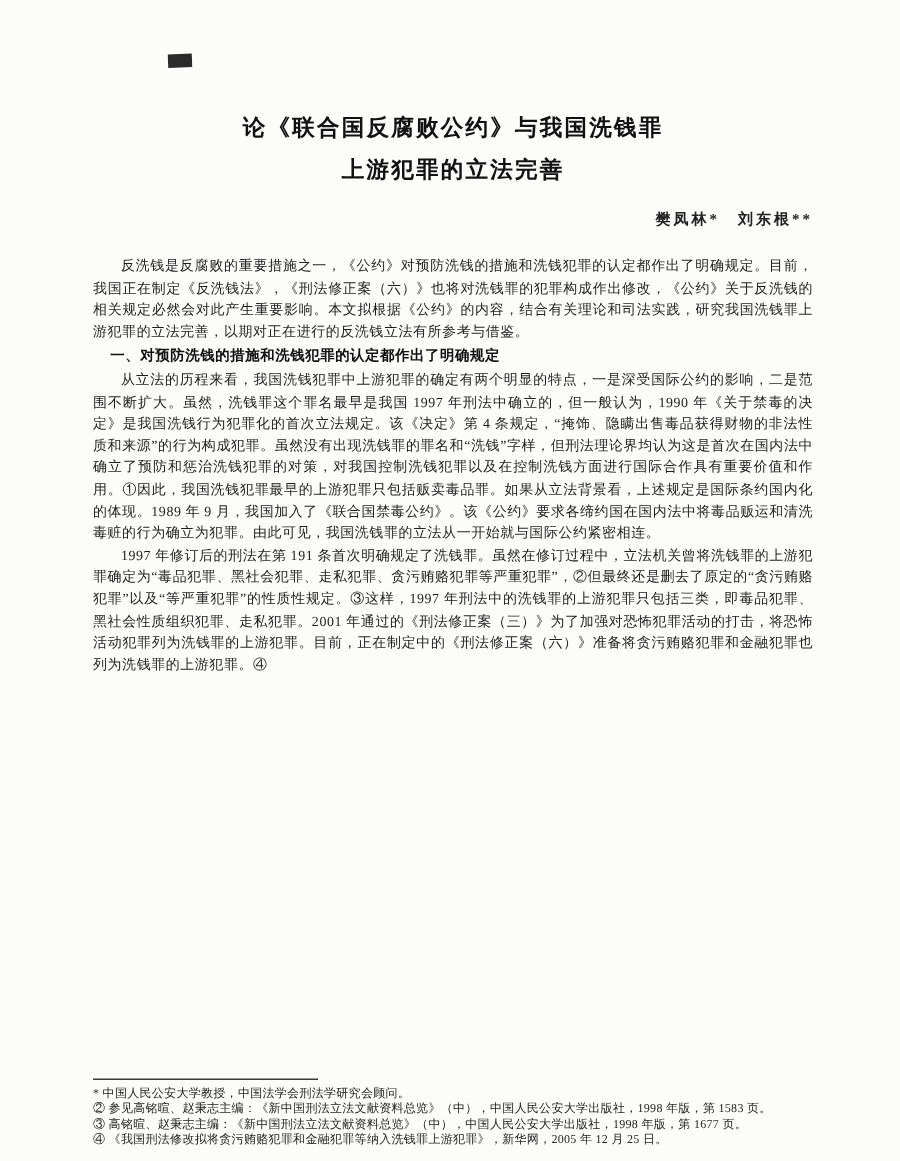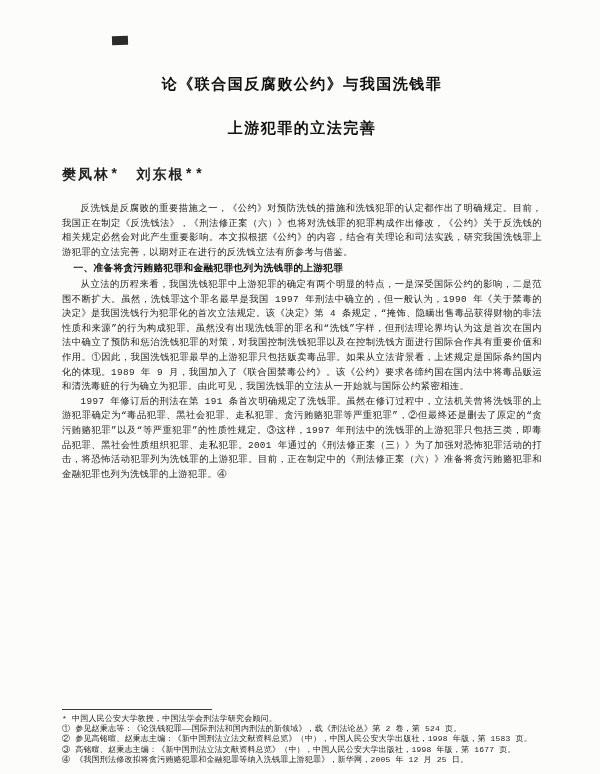--- a/index.html
+++ b/index.html
@@ -1,15 +1,15 @@
 <!DOCTYPE html>
 <html><head>
 <meta charset="utf-8">
 <style>
-  * { margin: 0; padding: 0; box-sizing: border-box; font-family: Liberation Mono, monospace; }
+  * { margin: 0; padding: 0; box-sizing: border-box; }
   html, body { background: #e9e9e6; }
   .page {
     position: relative;
     width: 600px;
     height: 774px;
     margin: 0 auto;
     background: #fcfcfa;
     color: #1c1c1c;
     font-family: "Liberation Serif", "DejaVu Serif", serif;
     overflow: hidden;
@@ -31,25 +31,25 @@
   }
   .title {
     margin-top: 76px;
     text-align: center;
     font-size: 15px;
     font-weight: bold;
     letter-spacing: 1.5px;
     line-height: 20px;
     color: #111;
   }
-  .title.second { margin-top: 24px; text-align: center; }
+  .title.second { margin-top: 8px; text-align: center; }
   .authors {
-    margin-top: 26px;
-    text-align: left;
-    font-size: 14px;
+    margin-top: 15px;
+    text-align: right;
+    font-size: 10px;
     letter-spacing: 2px;
     font-weight: bold;
     color: #222;
   }
   .body-text { margin-top: 18px; }
   p.para {
     font-size: 9.3px;
     line-height: 14.6px;
     text-align: justify;
     text-indent: 2em;
@@ -94,30 +94,29 @@
   <div class="content">
 
     <div class="title">论《联合国反腐败公约》与我国洗钱罪</div>
     <div class="title second">上游犯罪的立法完善</div>
 
     <div class="authors">樊凤林*　刘东根**</div>
 
     <div class="body-text">
       <p class="para">反洗钱是反腐败的重要措施之一，《公约》对预防洗钱的措施和洗钱犯罪的认定都作出了明确规定。目前，我国正在制定《反洗钱法》，《刑法修正案（六）》也将对洗钱罪的犯罪构成作出修改，《公约》关于反洗钱的相关规定必然会对此产生重要影响。本文拟根据《公约》的内容，结合有关理论和司法实践，研究我国洗钱罪上游犯罪的立法完善，以期对正在进行的反洗钱立法有所参考与借鉴。</p>
 
-      <h2 class="section">一、准备将贪污贿赂犯罪和金融犯罪也列为洗钱罪的上游犯罪</h2>
+      <h2 class="section">一、对预防洗钱的措施和洗钱犯罪的认定都作出了明确规定</h2>
 
       <p class="para">从立法的历程来看，我国洗钱犯罪中上游犯罪的确定有两个明显的特点，一是深受国际公约的影响，二是范围不断扩大。虽然，洗钱罪这个罪名最早是我国 1997 年刑法中确立的，但一般认为，1990 年《关于禁毒的决定》是我国洗钱行为犯罪化的首次立法规定。该《决定》第 4 条规定，“掩饰、隐瞒出售毒品获得财物的非法性质和来源”的行为构成犯罪。虽然没有出现洗钱罪的罪名和“洗钱”字样，但刑法理论界均认为这是首次在国内法中确立了预防和惩治洗钱犯罪的对策，对我国控制洗钱犯罪以及在控制洗钱方面进行国际合作具有重要价值和作用。①因此，我国洗钱犯罪最早的上游犯罪只包括贩卖毒品罪。如果从立法背景看，上述规定是国际条约国内化的体现。1989 年 9 月，我国加入了《联合国禁毒公约》。该《公约》要求各缔约国在国内法中将毒品贩运和清洗毒赃的行为确立为犯罪。由此可见，我国洗钱罪的立法从一开始就与国际公约紧密相连。</p>
       <p class="para">1997 年修订后的刑法在第 191 条首次明确规定了洗钱罪。虽然在修订过程中，立法机关曾将洗钱罪的上游犯罪确定为“毒品犯罪、黑社会犯罪、走私犯罪、贪污贿赂犯罪等严重犯罪”，②但最终还是删去了原定的“贪污贿赂犯罪”以及“等严重犯罪”的性质性规定。③这样，1997 年刑法中的洗钱罪的上游犯罪只包括三类，即毒品犯罪、黑社会性质组织犯罪、走私犯罪。2001 年通过的《刑法修正案（三）》为了加强对恐怖犯罪活动的打击，将恐怖活动犯罪列为洗钱罪的上游犯罪。目前，正在制定中的《刑法修正案（六）》准备将贪污贿赂犯罪和金融犯罪也列为洗钱罪的上游犯罪。④</p>
     </div>
 
   </div>
 
   <div class="footnotes">
     <div class="footnote-rule"></div>
     <p>* 中国人民公安大学教授，中国法学会刑法学研究会顾问。</p>
-    <p>① 参见赵秉志等：《论洗钱犯罪——国际刑法和国内刑法的新领域》，载《刑法论丛》第 2 卷，第 524 页。</p>
     <p>② 参见高铭暄、赵秉志主编：《新中国刑法立法文献资料总览》（中），中国人民公安大学出版社，1998 年版，第 1583 页。</p>
     <p>③ 高铭暄、赵秉志主编：《新中国刑法立法文献资料总览》（中），中国人民公安大学出版社，1998 年版，第 1677 页。</p>
     <p>④ 《我国刑法修改拟将贪污贿赂犯罪和金融犯罪等纳入洗钱罪上游犯罪》，新华网，2005 年 12 月 25 日。</p>
   </div>
 
 </div>
 
 </body></html>

